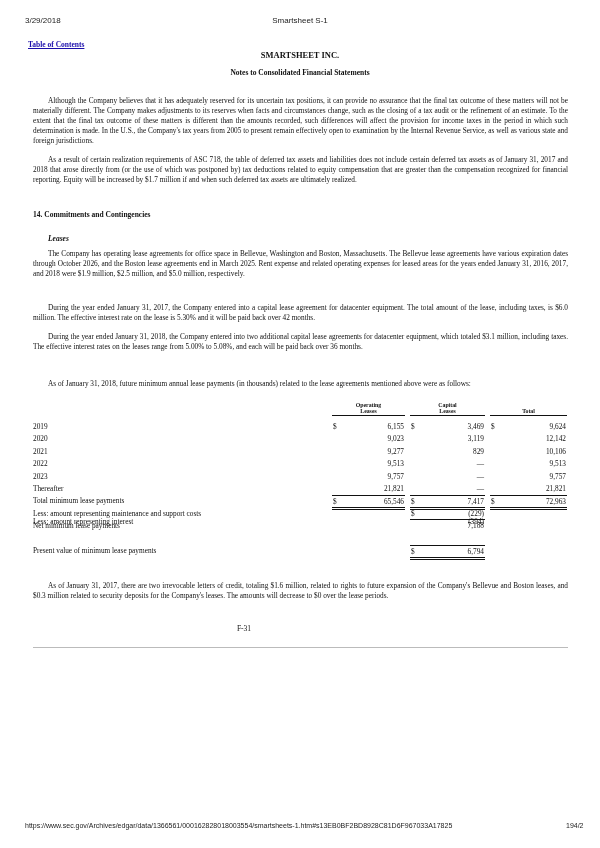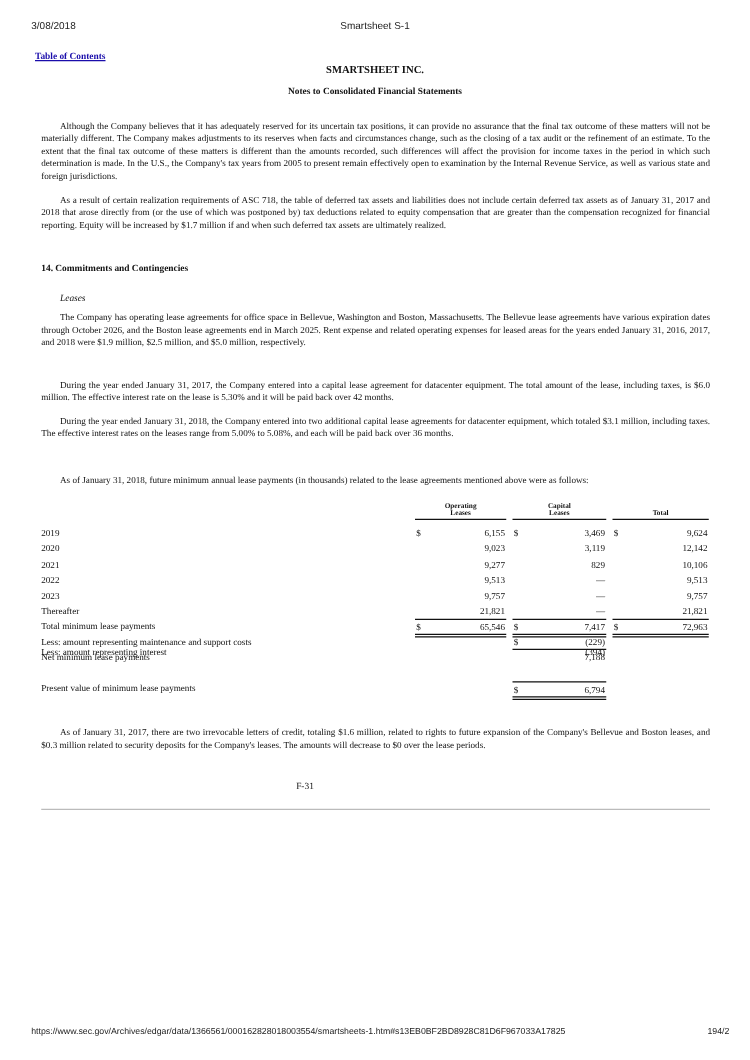--- a/index.html
+++ b/index.html
@@ -6,21 +6,21 @@
   body { width: 600px; height: 848px; position: relative; overflow: hidden; color: #111; }
   .hdr { position: absolute; top: 16px; font-family: "Liberation Sans", sans-serif; font-size: 8px; color: #222; }
   .hdr-date { left: 25px; }
   .hdr-title { left: 0; width: 600px; text-align: center; }
   .toc { position: absolute; left: 28px; top: 40px; font-size: 7.5px; color: #1a0dab; text-decoration: underline; font-family: "Liberation Serif", serif; cursor: pointer; font-weight: bold; }
   .company { position: absolute; left: 0; width: 600px; top: 50px; text-align: center; font-weight: bold; font-size: 8.5px; font-family: "Liberation Serif", serif; }
   .notes-title { position: absolute; left: 0; width: 600px; top: 68px; text-align: center; font-weight: bold; font-size: 7.5px; font-family: "Liberation Serif", serif; }
   .para { position: absolute; left: 33px; width: 535px; font-family: "Liberation Serif", serif; font-size: 7.3px; line-height: 10.1px; text-align: justify; }
   .para .ind { display: inline-block; width: 15px; }
   .section-head { position: absolute; left: 33px; font-family: "Liberation Serif", serif; font-weight: bold; font-size: 7.5px; }
-  .sub-head { position: absolute; left: 48px; font-family: "Liberation Serif", serif; font-weight: normal; font-style: italic; font-size: 7.5px; }
+  .sub-head { position: absolute; left: 48px; font-family: "Liberation Serif", serif; font-weight: bold; font-style: italic; font-size: 7.5px; }
   .intro { position: absolute; left: 48px; top: 379px; font-family: "Liberation Serif", serif; font-size: 7.3px; }
   
   .tbl { position: absolute; left: 33px; top: 402px; width: 535px; font-family: "Liberation Serif", serif; font-size: 7.3px; }
   .col-head { position: absolute; text-align: center; font-weight: bold; font-size: 5.8px; line-height: 6px; top: 0; border-bottom: 1px solid #111; padding-bottom: 1px; }
   .row { position: absolute; left: 0; width: 535px; height: 12px; }
   .row .label { position: absolute; left: 0; top: 1px; white-space: nowrap; }
   .cell { position: absolute; top: 0; height: 11px; }
   .cell .dollar { position: absolute; left: 1px; top: 1px; }
   .cell .val { position: absolute; right: 1px; top: 1px; }
   .c-op { left: 299px; width: 73px; }
@@ -29,21 +29,21 @@
   .bt { border-top: 1px solid #111; }
   .bb2 { border-bottom: 3px double #111; }
   .page-num { position: absolute; left: 0; width: 488px; top: 624px; text-align: center; font-family: "Liberation Serif", serif; font-size: 7.5px; }
   .hr { position: absolute; left: 33px; width: 535px; top: 647px; height: 1px; background: #bbb; }
   .footer-url { position: absolute; left: 25px; top: 822px; font-family: "Liberation Sans", sans-serif; font-size: 7px; color: #222; }
   .footer-page { position: absolute; left: 566px; top: 822px; font-family: "Liberation Sans", sans-serif; font-size: 7px; color: #222; white-space: nowrap; }
 </style>
 </head>
 <body>
 
-<div class="hdr hdr-date">3/08/2018</div>
+<div class="hdr hdr-date">3/29/2018</div>
 <div class="hdr hdr-title">Smartsheet S-1</div>
 
 <a class="toc">Table of Contents</a>
 <div class="company">SMARTSHEET INC.</div>
 <div class="notes-title">Notes to Consolidated Financial Statements</div>
 
 <div class="para" style="top:96px;"><span class="ind"></span><span>Although the Company believes that it has adequately reserved for its uncertain tax positions, it can provide no assurance that the final tax outcome of these matters will not be materially different. The Company makes adjustments to its reserves when facts and circumstances change, such as the closing of a tax audit or the refinement of an estimate. To the extent that the final tax outcome of these matters is different than the amounts recorded, such differences will affect the provision for income taxes in the period in which such determination is made. In the U.S., the Company's tax years from 2005 to present remain effectively open to examination by the Internal Revenue Service, as well as various state and foreign jurisdictions.</span></div>
 <div class="para" style="top:155px;"><span class="ind"></span><span>As a result of certain realization requirements of ASC 718, the table of deferred tax assets and liabilities does not include certain deferred tax assets as of January 31, 2017 and 2018 that arose directly from (or the use of which was postponed by) tax deductions related to equity compensation that are greater than the compensation recognized for financial reporting. Equity will be increased by $1.7 million if and when such deferred tax assets are ultimately realized.</span></div>
 
 <div class="section-head" style="top:210px;">14. Commitments and Contingencies</div>

